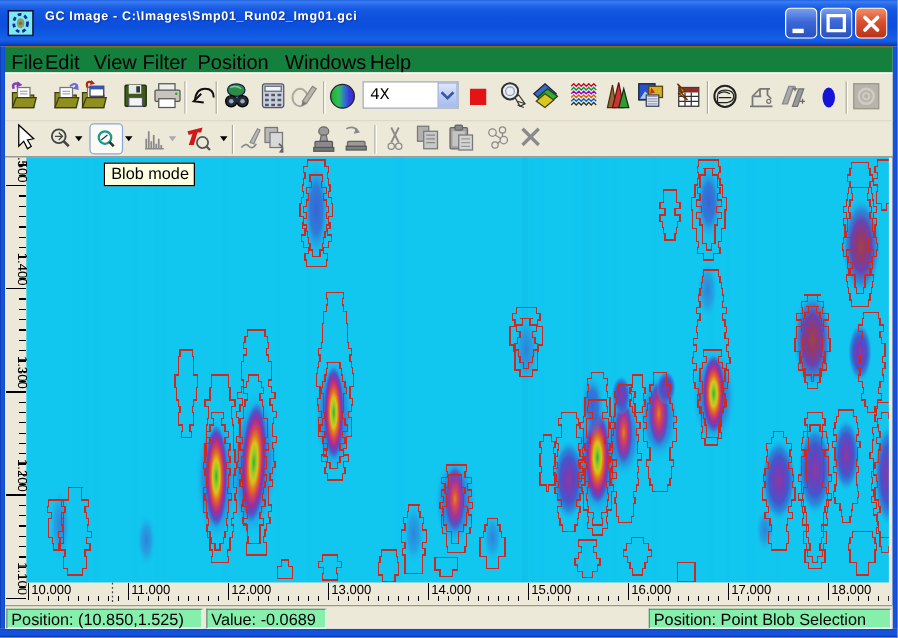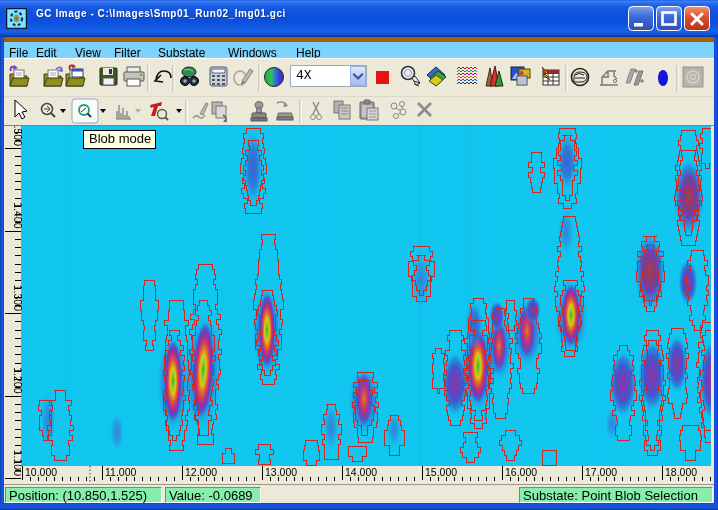--- a/index.html
+++ b/index.html
@@ -3,21 +3,21 @@
 <style>
 *{margin:0;padding:0;box-sizing:border-box}
 html,body{width:718px;height:510px;overflow:hidden;font-family:"Liberation Sans",sans-serif;background:#ECE9D8}
 .abs{position:absolute}
 #titlebar{left:0;top:0;width:718px;height:37px;
  background:linear-gradient(180deg,#2160e0 0%,#3a7ef2 4%,#2a6ceb 9%,#1659e2 20%,#0d51de 38%,#0c4fdc 55%,#115ae4 75%,#1660ea 86%,#0f4fd2 93%,#0a3eb8 97%,#08339f 100%)}
 #brdl{left:0;top:37px;width:4px;height:466px;background:linear-gradient(90deg,#0831a0 0,#1553dc 1px,#1553dc 3px,#0d47c8 4px)}
 #brdr{left:714px;top:37px;width:4px;height:466px;background:linear-gradient(270deg,#0831a0 0,#1553dc 1px,#1553dc 3px,#0d47c8 4px)}
 #brdb{left:0;top:503px;width:718px;height:7px;background:linear-gradient(180deg,#0d47c8 0,#1553dc 2px,#1553dc 5px,#08339f 7px)}
 #ttext{left:36px;top:8px;color:#fff;font-size:10px;font-weight:bold;letter-spacing:.55px;text-shadow:1px 1px 1px #1038a0;white-space:nowrap}
-#menubar{left:4px;top:37px;width:710px;height:21px;background:#7dd3fc;border-top:5px solid #a16207;font-size:12px;color:#000}
+#menubar{left:4px;top:37px;width:710px;height:21px;background:#15803d;border-top:1px solid #a16207;font-size:16px;color:#000}
 #menubar span{position:absolute;top:4px}
 #tb1{left:4px;top:58px;width:710px;height:38px;background:#ECE9D8;border-top:1px solid #fff}
 #tb2{left:4px;top:96px;width:710px;height:29px;background:#ECE9D8;border-top:1px solid #ddd8c8}
 #combo{left:290px;top:65px;width:77px;height:22px;background:#fff;border:1px solid #9da8b9;font-size:13px;font-family:Liberation Mono, monospace}
 #combo .arr{position:absolute;right:0;top:0;width:16px;height:20px;background:linear-gradient(180deg,#dfe7fb,#c0cef8 50%,#a8bcf0);border:1px solid #98aee0}
 #imgtop{left:4px;top:125px;width:710px;height:1px;background:#808080}
 #vaxis{left:4px;top:126px;width:18px;height:358px;overflow:hidden}
 #haxis{left:21px;top:466px;width:690px;height:18px}
 #chromo{left:21px;top:126px;width:690px;height:340px;background:#11c7f0}
 #tooltip{left:83px;top:130px;width:73px;height:19px;background:#FFFFE1;border:1px solid #000;font-size:13px;padding:0 0 0 5px}
@@ -67,21 +67,21 @@
       <path d="M8 8 L18 18 M18 8 L8 18" stroke="#fff" stroke-width="3" stroke-linecap="round"></path>
     </svg></div>
  <div class="abs" id="brdl"></div>
 <div class="abs" id="brdr"></div>
 <div class="abs" id="brdb"></div>
  <div class="abs" id="menubar">
   <span style="left:5px">File</span>
     <span style="left:32px">Edit</span>
   <span style="left:71px">View</span>
     <span style="left:110px">Filter</span>
-  <span style="left:154px">Substate</span>
+  <span style="left:154px">Position</span>
     <span style="left:224px">Windows</span>
   <span style="left:292px">Help</span>
  </div>
  <div class="abs" id="tb1"><svg width="710" height="38" viewBox="0 0 710 38" font-family="Liberation Sans">
 <g transform="translate(4,8)">
         <path d="M2 7 L8 7 L10 9 L19 9 L19 19 L2 19 Z" fill="#8f8f20" stroke="#3c3c10"></path>
         <rect x="6" y="3" width="10" height="11" fill="#fcfcf8" stroke="#777"></rect>
         <line x1="8" y1="6" x2="14" y2="6" stroke="#aab"></line>
         <line x1="8" y1="8" x2="14" y2="8" stroke="#aab"></line>
         <path d="M2 19 L5 11 L21 11 L19 19 Z" fill="#8f8f20" stroke="#3c3c10"></path>
@@ -633,13 +633,13 @@
 <line x1="665.5" x2="665.5" y1="11" y2="15" stroke="#000" shape-rendering="crispEdges"></line>
 <line x1="673.5" x2="673.5" y1="11" y2="15" stroke="#000" shape-rendering="crispEdges"></line>
 <line x1="681.5" x2="681.5" y1="11" y2="15" stroke="#000" shape-rendering="crispEdges"></line>
 <line x1="689.5" x2="689.5" y1="11" y2="15" stroke="#000" shape-rendering="crispEdges"></line>
 <line x1="69" x2="69" y1="0" y2="16" stroke="#444" stroke-dasharray="1.5 2"></line>
 </svg></div>
  <div class="abs" id="tooltip">Blob mode</div>
  <div class="abs" id="status">
   <span class="panel" style="left:1px;width:157px">Position: (10.850,1.525)</span>
   <span class="panel" style="left:161px;width:96px">Value: -0.0689</span>
-  <span class="panel" style="left:515px;width:194px">Substate: Point Blob Selection</span>
+  <span class="panel" style="left:515px;width:194px">Position: Point Blob Selection</span>
  </div>
 </body></html>

